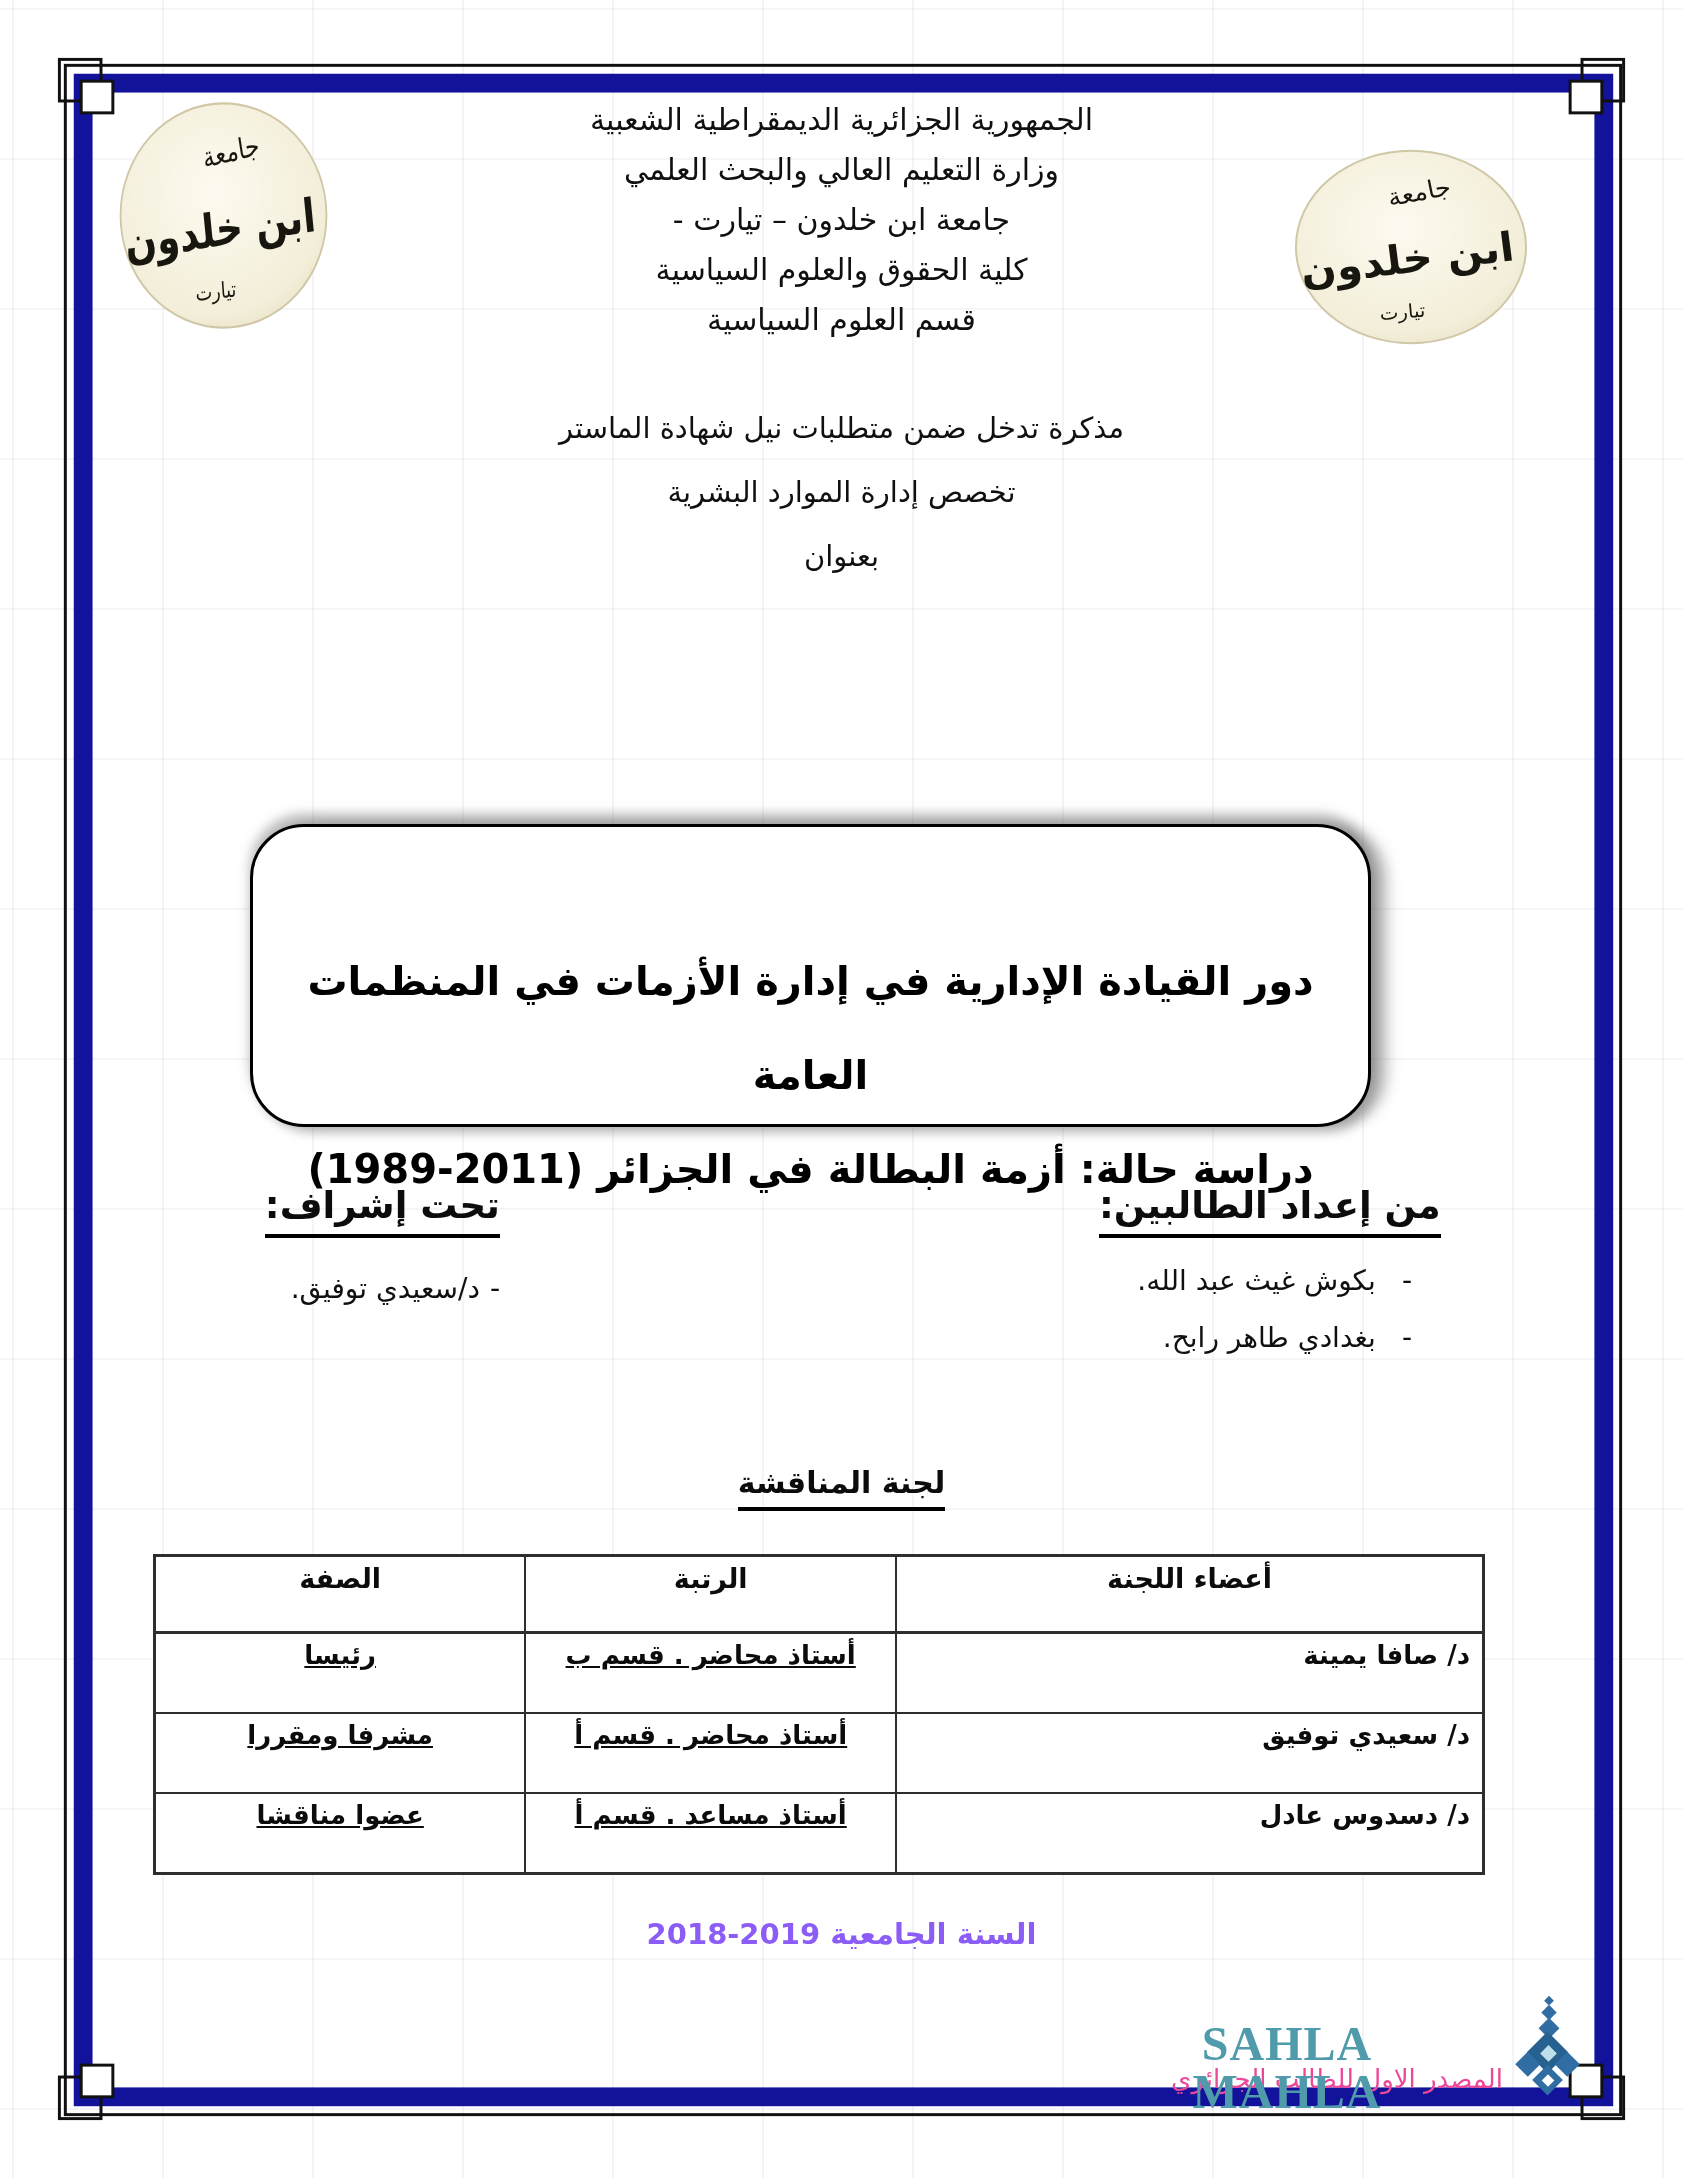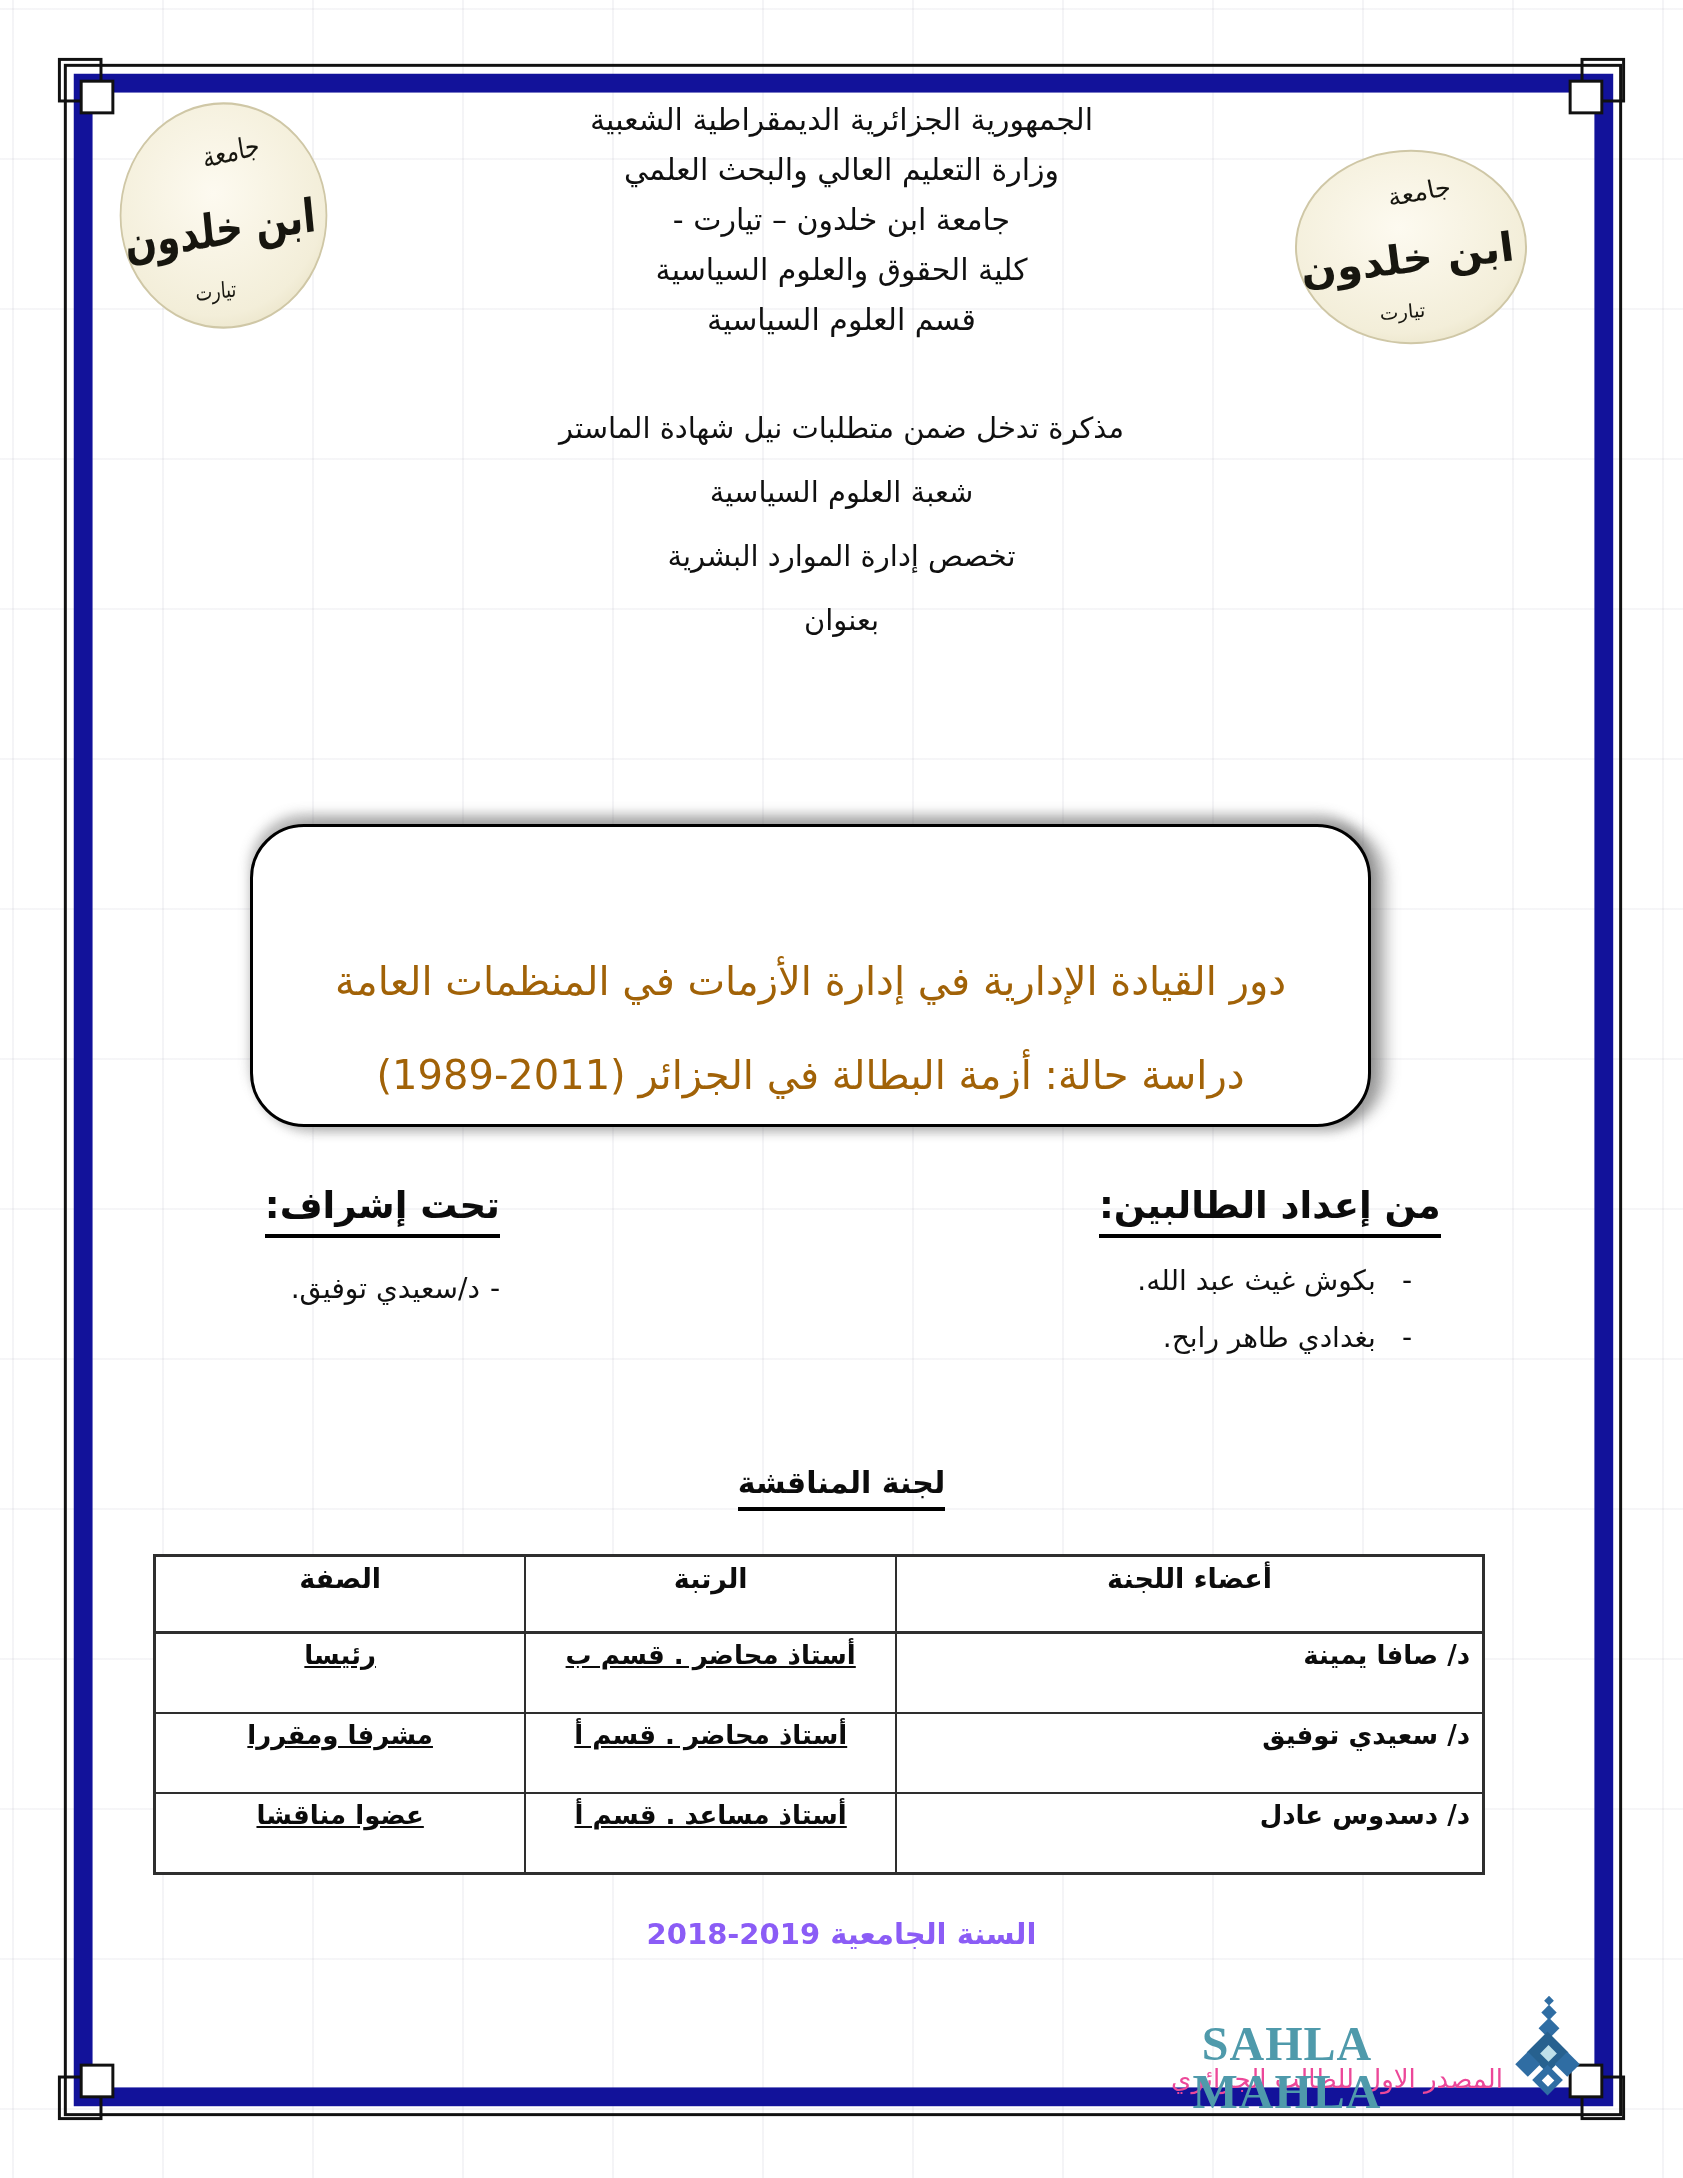--- a/index.html
+++ b/index.html
@@ -28,21 +28,21 @@
     position:absolute;left:297px;top:396px;width:1089px;z-index:2;
     direction:rtl;text-align:center;font-size:29px;line-height:64px;
   }
   .titlebox{
     position:absolute;left:250px;top:824px;width:1115px;height:297px;z-index:2;
     background:#fff;border:3px solid #000;border-radius:54px;
     box-shadow:0 -10px 12px rgba(105,105,105,.45), 16px 0 14px rgba(105,105,105,.45), 6px 6px 10px rgba(105,105,105,.3);
   }
   .titlebox .inner{
     padding-top:107px;direction:rtl;text-align:center;
-    font-weight:normal;font-size:40px;line-height:94px;color:#a16207;
+    font-weight:bold;font-size:40px;line-height:94px;color:#000000;
   }
   .underlined{
     display:inline-block;font-weight:bold;font-size:37px;color:#0c0c0c;
     border-bottom:4px solid #000;padding-bottom:7px;
   }
   .preparers{position:absolute;left:1099px;top:1184px;width:388px;z-index:2;direction:rtl;text-align:left;}
   .preparers .list{margin-top:26px;padding-right:75px;font-size:28px;}
   .bullet-line{display:flex;gap:26px;align-items:baseline;margin-bottom:24px;}
   .supervision{position:absolute;left:181px;top:1184px;width:319px;z-index:2;direction:rtl;text-align:right;}
   .supervision .line{margin-top:34px;font-size:28px;display:flex;gap:10px;align-items:baseline;}
@@ -121,21 +121,20 @@
 <div class="hdr">
   <div>الجمهورية الجزائرية الديمقراطية الشعبية</div>
   <div>وزارة التعليم العالي والبحث العلمي</div>
   <div>جامعة ابن خلدون – تيارت -</div>
   <div>كلية الحقوق والعلوم السياسية</div>
   <div>قسم العلوم السياسية</div>
 </div>
 
 <div class="intro">
   <div>مذكرة تدخل ضمن متطلبات نيل شهادة الماستر</div>
-  <div>شعبة العلوم السياسية</div>
   <div>تخصص إدارة الموارد البشرية</div>
   <div>بعنوان</div>
 </div>
 
 <div class="titlebox">
   <div class="inner">
     <div>دور القيادة الإدارية في إدارة الأزمات في المنظمات العامة</div>
     <div>دراسة حالة: أزمة البطالة في الجزائر (2011-1989)</div>
   </div>
 </div>

